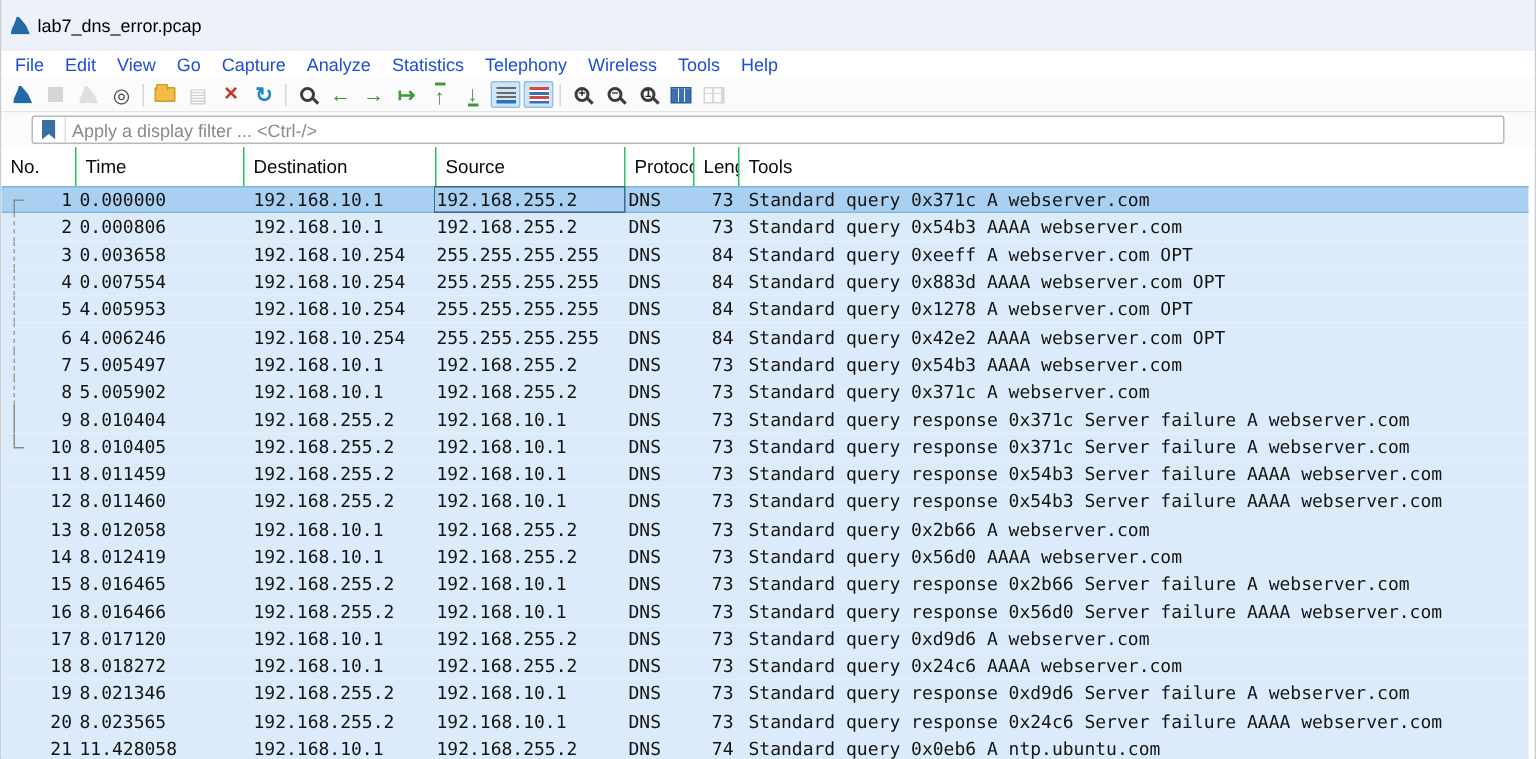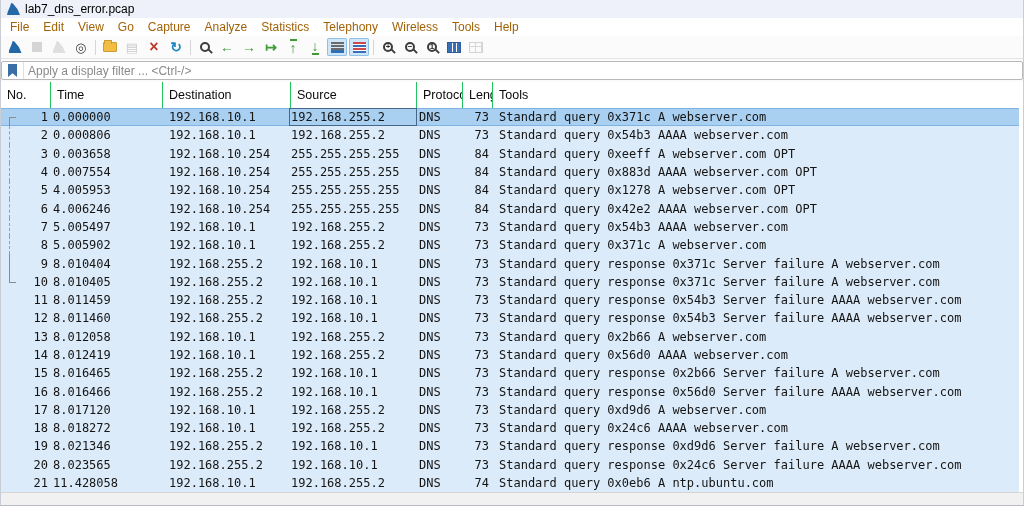--- a/index.html
+++ b/index.html
@@ -4,26 +4,26 @@
 <style>
   * { box-sizing: border-box; margin: 0; padding: 0; }
   html, body { width: 1024px; height: 506px; overflow: hidden; }
   body { font-family: "Liberation Sans", sans-serif; background: #fff; }
   .window {
     width: 1024px; height: 506px;
     border-left: 1px solid #c9cdd4; border-right: 1px solid #c9cdd4; border-bottom: 1px solid #b7bbc2;
     display: flex; flex-direction: column; background: #fff;
   }
   
-  .titlebar { height: 18px; background: #eef1f9; display: flex; align-items: center; padding-left: 6px; flex: none; }
+  .titlebar { height: 34px; background: #eef1f9; display: flex; align-items: center; padding-left: 6px; flex: none; }
   .titlebar .g-fin { margin-right: 5px; }
   .title-text { font-size: 12px; color: #000; }
   
   .menubar { height: 18px; background: #fff; display: flex; align-items: center; padding-left: 2px; flex: none; }
-  .menu-item { font-size: 12px; color: #a16207; padding: 0 7px; line-height: 18px; cursor: default; }
+  .menu-item { font-size: 12px; color: #1d4ed8; padding: 0 7px; line-height: 18px; cursor: default; }
   
   .toolbar { height: 23px; background: #fbfbfb; border-bottom: 1px solid #e4e4e4; display: flex; align-items: center; padding-left: 3px; flex: none; }
   .ico { width: 20px; height: 18px; display: flex; align-items: center; justify-content: center; margin: 0 1px; border-radius: 2px; position: relative; }
   .ico.active { background: #cfe6f8; box-shadow: 0 0 0 1px #8fc0e8 inset; }
   .ico.disabled { opacity: .35; filter: grayscale(1); }
   .tsep { width: 1px; height: 15px; background: #d6d6d6; margin: 0 3px; }
   .g-fin { width: 13px; height: 12px; background: var(--c, #2468a8); display: inline-block;
     clip-path: polygon(0% 100%, 100% 100%, 80% 50%, 45% 4%, 32% 0%, 24% 28%, 6% 72%); }
   .g-sq { width: 10px; height: 10px; background: #8b9196; display: inline-block; }
   .g-gear { font-size: 13px; color: #3d3d3d; line-height: 1; }
@@ -41,21 +41,21 @@
   .g-scroll { width: 13px; height: 11px; display: inline-block;
     background: linear-gradient(#6a6a6a 0 1.5px, transparent 1.5px 3px, #6a6a6a 3px 4.5px, transparent 4.5px 6px, #6a6a6a 6px 7.5px, transparent 7.5px 8.5px, #2f6fb5 8.5px 11px); }
   .g-colorize { width: 13px; height: 11px; display: inline-block;
     background: linear-gradient(#d04a4a 0 2px, #fff 2px 3px, #3a6fb5 3px 5px, #fff 5px 6px, #d04a4a 6px 8px, #fff 8px 9px, #3a6fb5 9px 11px); }
   .g-cols { width: 14px; height: 11px; display: inline-block; border: 1px solid #2d5c96;
     background: linear-gradient(90deg, #3a6fb5 0 4px, #fff 4px 5px, #3a6fb5 5px 8px, #fff 8px 9px, #3a6fb5 9px 12px); }
   .g-grid { width: 14px; height: 11px; display: inline-block; border: 1px solid #8a8a8a;
     background: linear-gradient(90deg, transparent 0 5px, #9a9a9a 5px 6px, transparent 6px 11px, #9a9a9a 11px 12px),
                 linear-gradient(transparent 0 3px, #9a9a9a 3px 4px, transparent 4px); }
   
-  .filterbar { height: 23px; background: #fbfbfb; display: flex; align-items: center; padding: 0 0; flex: none; }
+  .filterbar { height: 23px; background: #fbfbfb; display: flex; align-items: center; padding: 0 20px; flex: none; }
   .filter-wrap { flex: 1; height: 19px; background: #fff; border: 1px solid #b9b9b9; border-radius: 2px; display: flex; align-items: center; }
   .bm-btn { width: 22px; height: 17px; border-right: 1px solid #e0e0e0; display: flex; align-items: center; justify-content: center; }
   .g-bookmark { width: 9px; height: 13px; background: #3b6ea5; display: inline-block;
     clip-path: polygon(0 0, 100% 0, 100% 100%, 50% 72%, 0 100%); }
   .filter-input { flex: 1; border: none; outline: none; font-size: 12px; color: #222; height: 17px; padding-left: 4px; background: transparent; font-family: "Liberation Sans", sans-serif; }
   .filter-input::placeholder { color: #8a8a8a; opacity: 1; }
   
   .phead { height: 26px; background: #fff; display: flex; flex: none; align-items: stretch; font-size: 12.5px; color: #0a0a0a; }
   .phead .hcell { border-right: 1px solid #22c55e; display: flex; align-items: center; padding-left: 6px; overflow: hidden; white-space: nowrap; }
   .plist { flex: none; background: #fff; padding-right: 4px; font-family: "DejaVu Sans Mono", monospace; font-size: 12px; color: #141414; }

